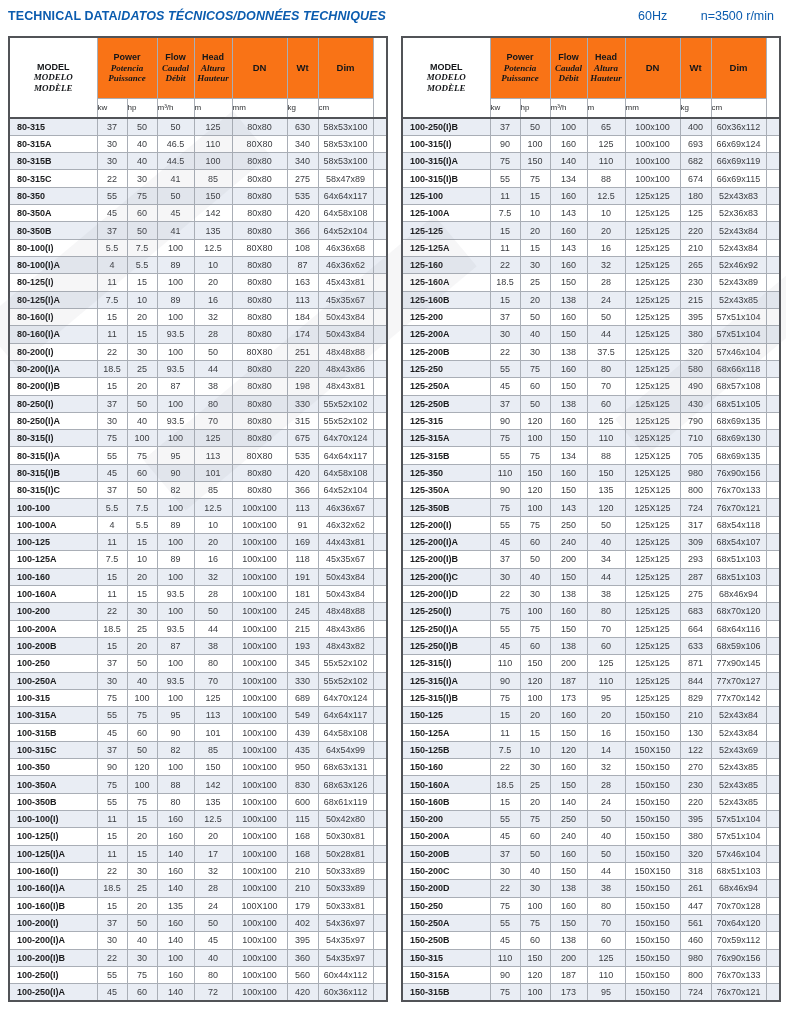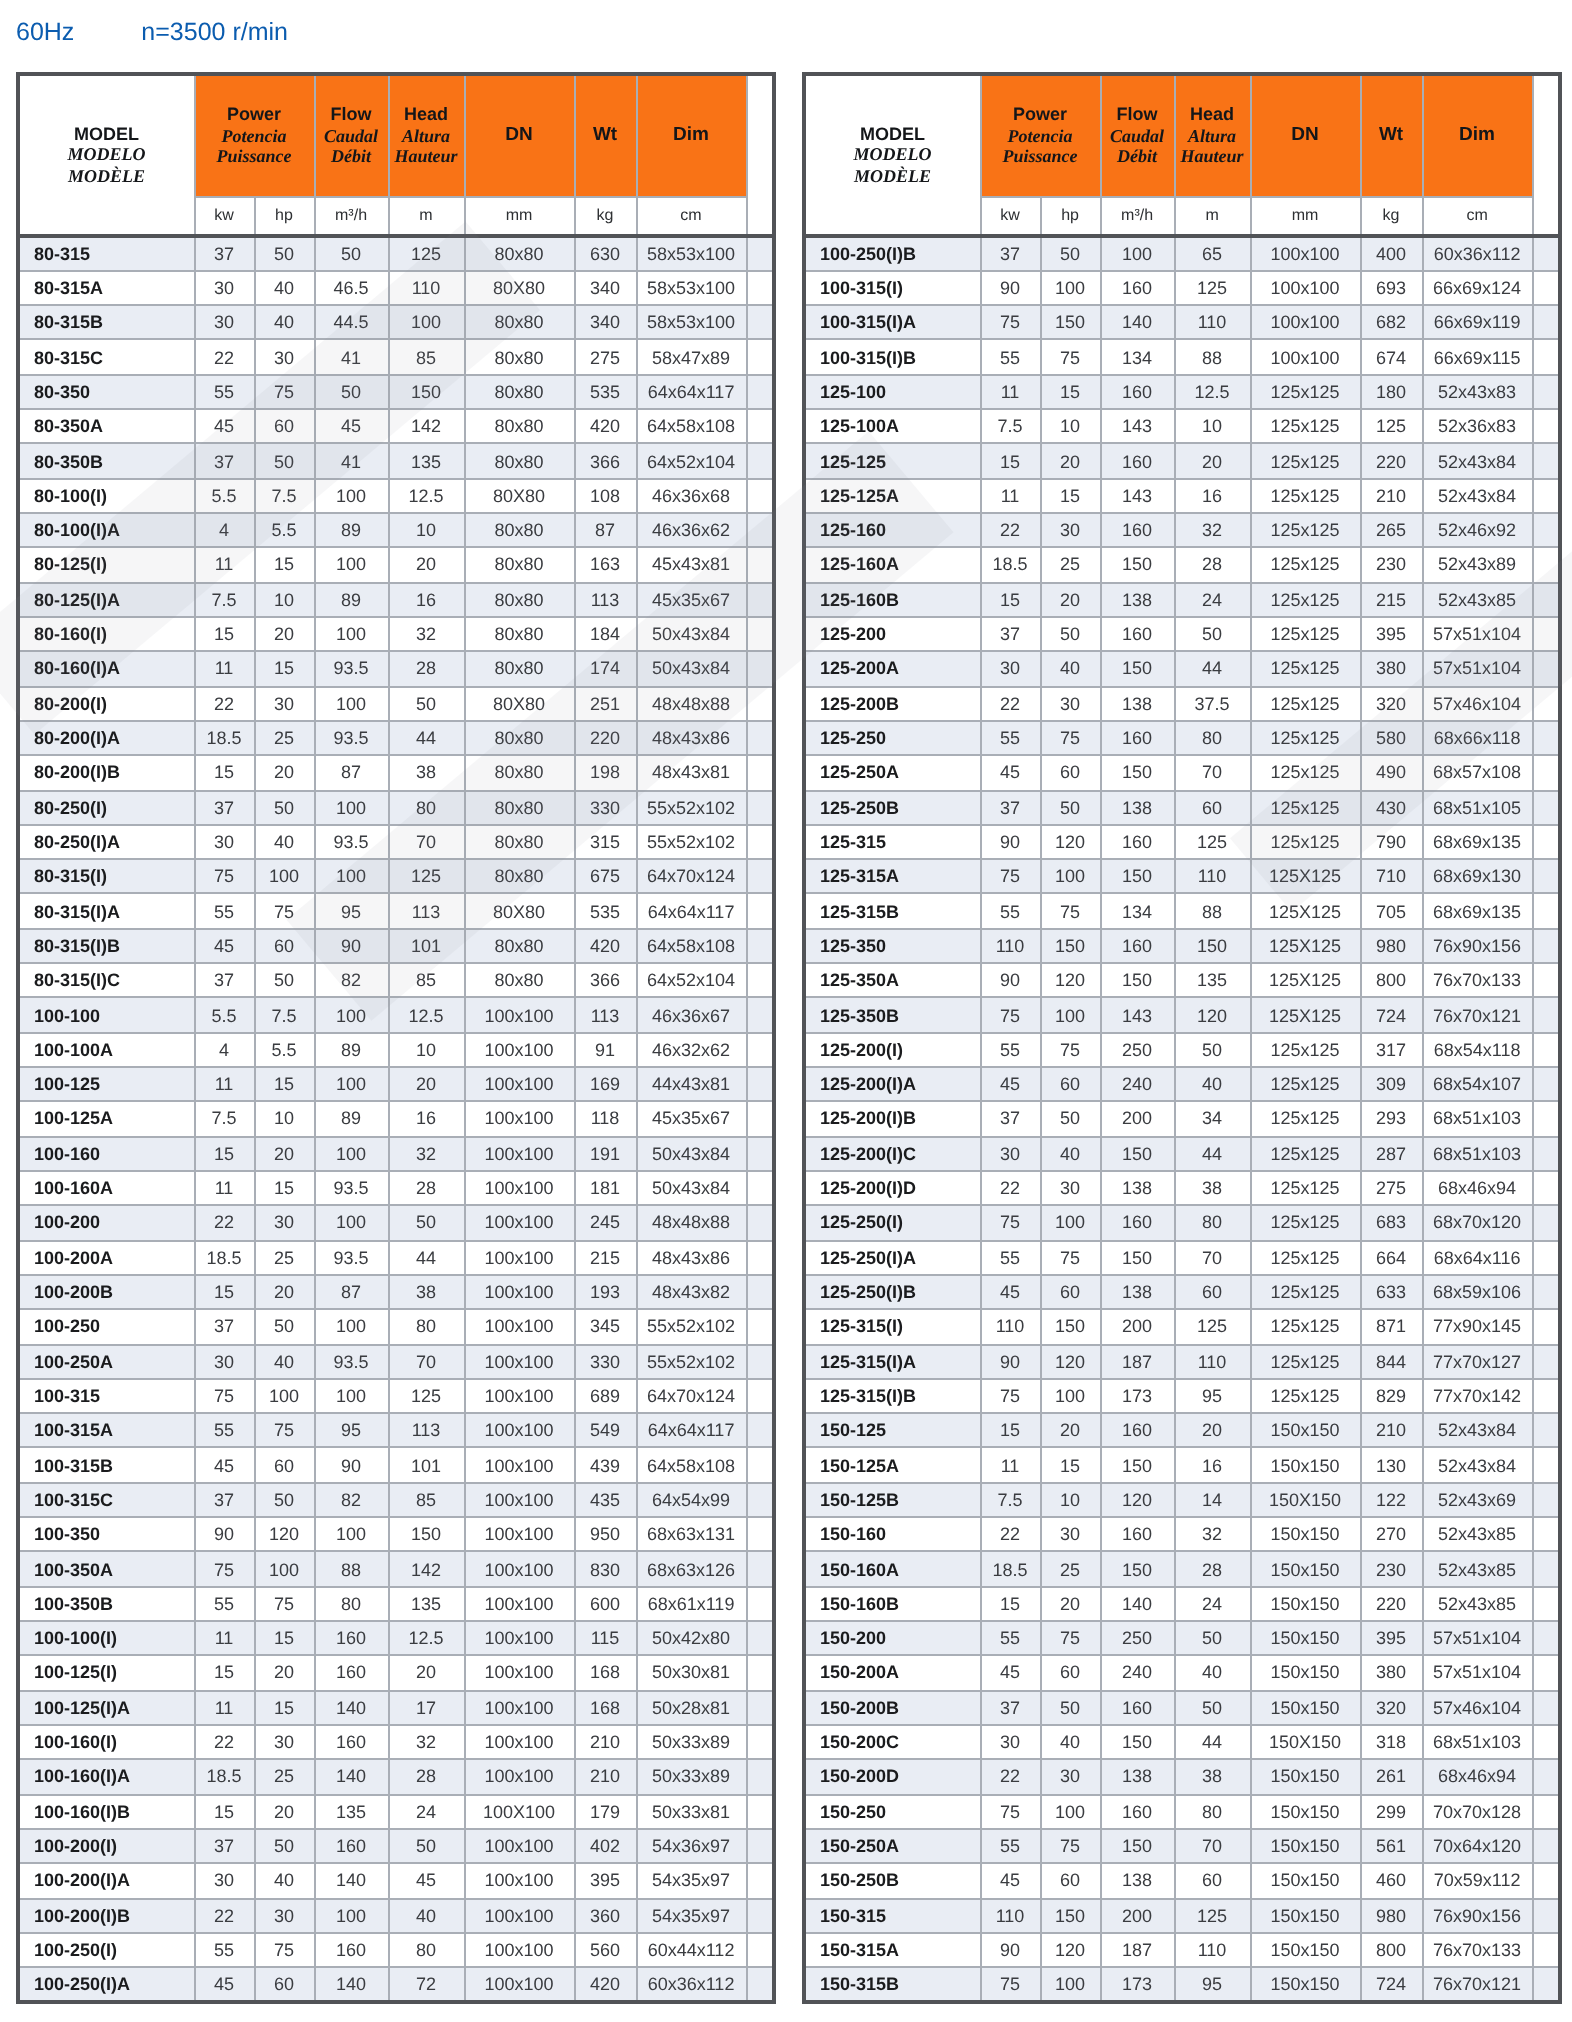--- a/index.html
+++ b/index.html
@@ -29,40 +29,43 @@
   .dtable th, .dtable td{
     border:1px solid #a9aeb6; padding:0;
     overflow:hidden; white-space:nowrap;
   }
   .hrow1{ height:61px; }
   .hrow1 th{ vertical-align:middle; text-align:center; background:#f97316; }
   .hl{ font-weight:bold; font-size:9px; line-height:10.5px; color:#141619; }
   .hl.it{ font-style:italic;font-family:Liberation Serif, serif; }
   .single{ font-size:9.5px; font-weight:bold; color:#141619; }
   .units{ height:20px; }
-  .units th{ font-size:8px; font-weight:normal; color:#2e3033; text-align:center; vertical-align:middle; background:#fff; }
+  .units th{ font-size:8px; font-weight:normal; color:#2e3033; text-align:left; vertical-align:middle; background:#fff; }
   .units th, th.model-h, th.spacer{ border-bottom:2px solid #515357; }
   th.model-h{ background:#fff; vertical-align:middle; }
   th.spacer{ background:#fff; }
 
   .dtable tbody td{ height:17.32px; vertical-align:middle; }
   td.val{ text-align:center; font-size:9px; color:#3a3c40; }
   td.model{ font-size:9px; font-weight:bold; color:#1a1b1d; padding-left:7px; text-align:left; }
   .dtable tbody tr:nth-child(odd){ background:#e9edf4; }
 
   
   .wm{ position:absolute; background:#8b919c; opacity:.08; pointer-events:none; z-index:2; }
   .wm1{ left:-40px; top:210px; width:330px; height:58px; transform:rotate(-40deg); }
   .wm2{ left:120px; top:330px; width:380px; height:66px; transform:rotate(-40deg); }
   .wm3{ left:600px; top:330px; width:260px; height:48px; transform:rotate(-40deg); }
 </style>
 </head>
 <body>
 
 <div class="page-header">
+  <div class="title">
+    <span>TECHNICAL DATA/</span><span class="it">DATOS TÉCNICOS/DONNÉES TECHNIQUES</span>
+  </div>
   <div class="specs">
     <span>60Hz</span>
     <span class="sp2">n=3500 r/min</span>
   </div>
 </div>
 
 <div class="tables">
   <table class="dtable">
       <colgroup>
         <col style="width: 88px;">
@@ -1221,21 +1224,21 @@
           <td class="val">68x46x94</td>
           <td class="val"></td>
         </tr>
         <tr>
           <td class="model">150-250</td>
           <td class="val">75</td>
           <td class="val">100</td>
           <td class="val">160</td>
           <td class="val">80</td>
           <td class="val">150x150</td>
-          <td class="val">299</td>
+          <td class="val">447</td>
           <td class="val">70x70x128</td>
           <td class="val"></td>
         </tr>
         <tr>
           <td class="model">150-250A</td>
           <td class="val">55</td>
           <td class="val">75</td>
           <td class="val">150</td>
           <td class="val">70</td>
           <td class="val">150x150</td>

